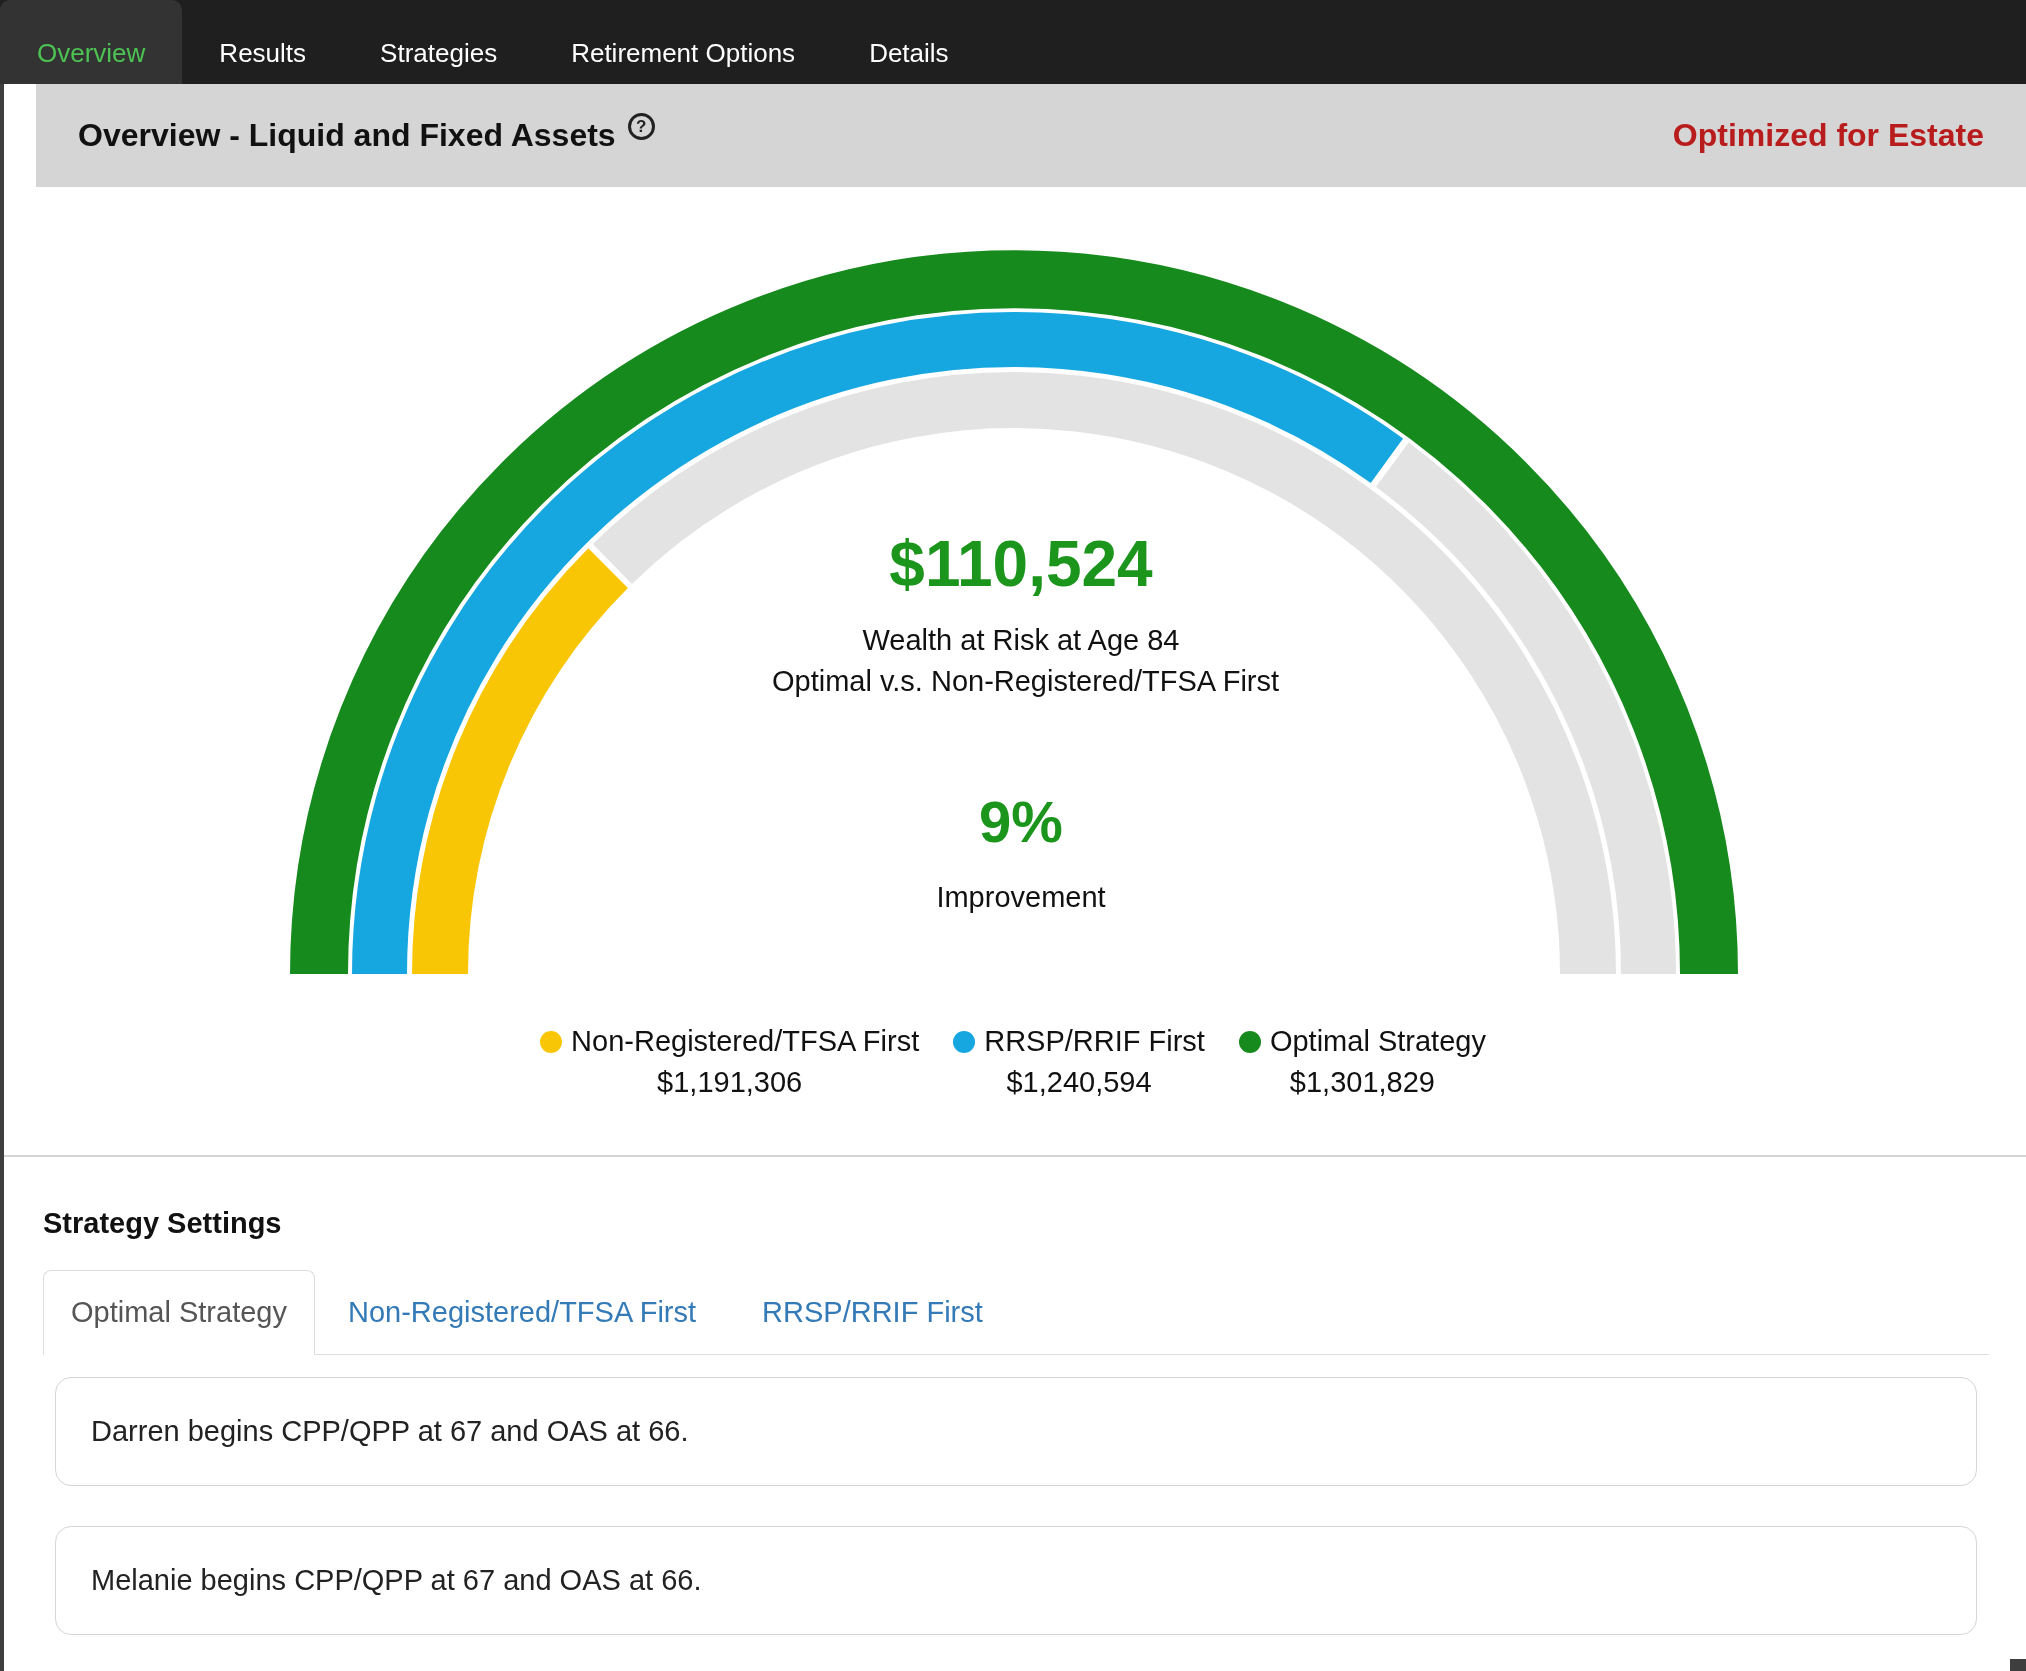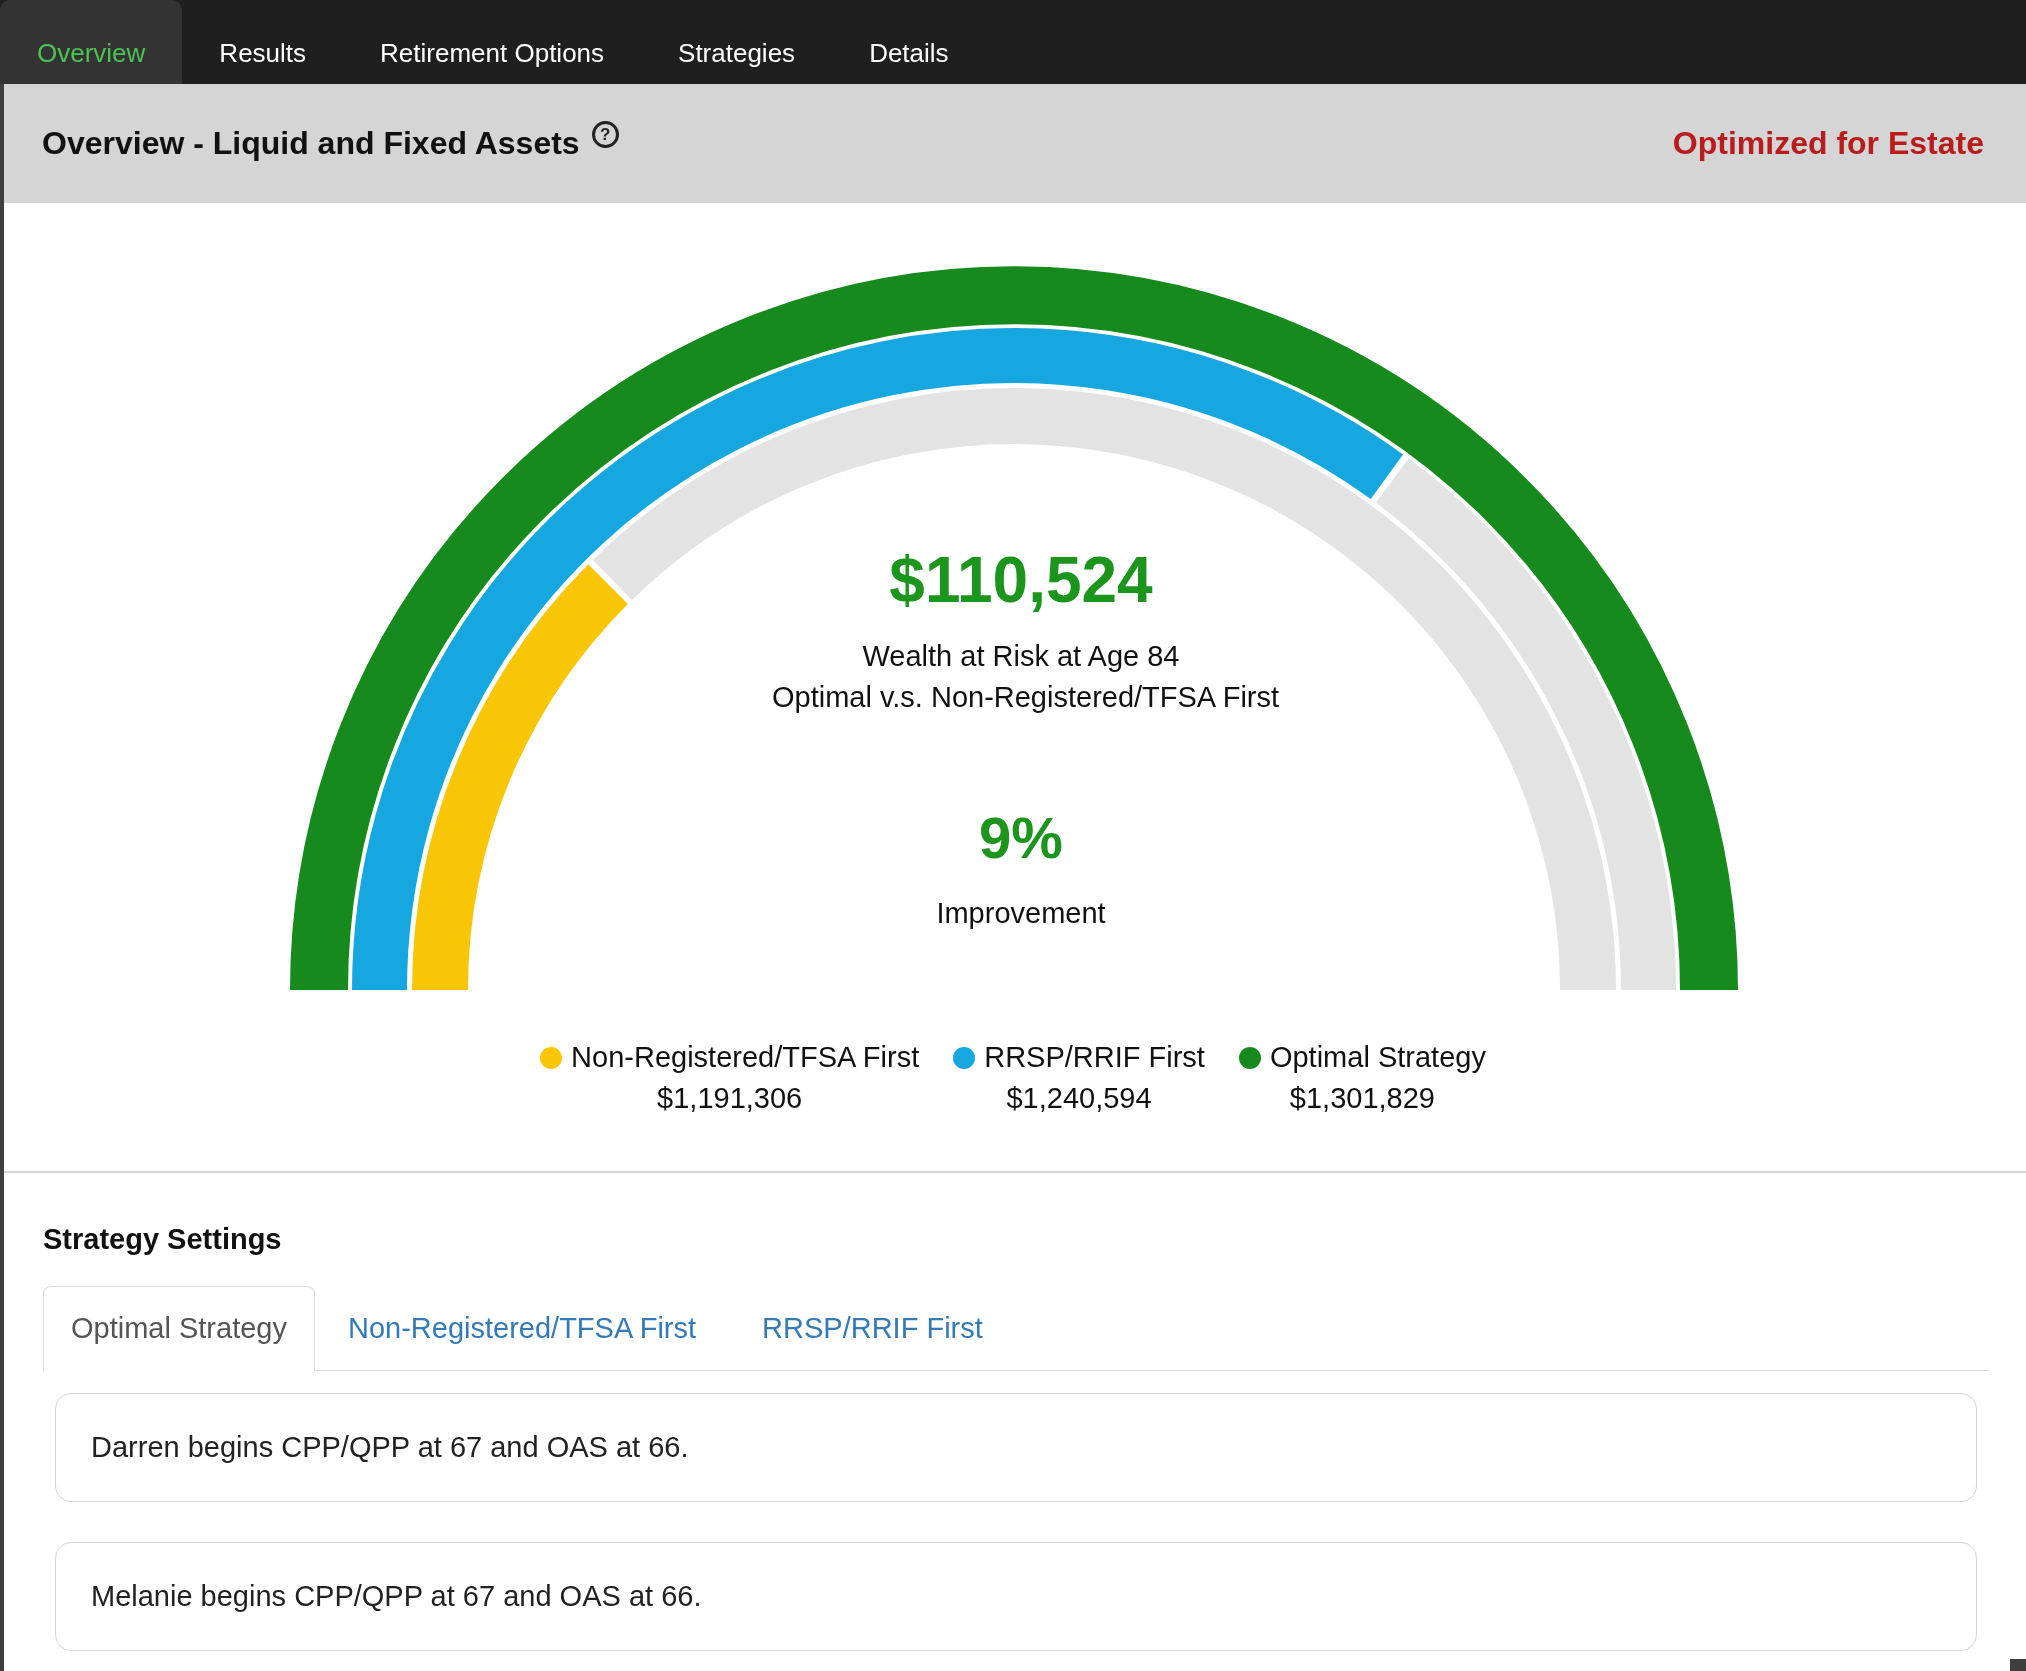--- a/index.html
+++ b/index.html
@@ -19,22 +19,22 @@
     padding:11px 37px; line-height:84px; font-size:26px; color:#ffffff;
     cursor:pointer; white-space:nowrap;
   }
   .topnav .tab.active {
     background:#333333; color:var(--nav-active-green,#4cc352);
     border-radius:10px 10px 0 0;
   }
 
   
   .pagehead {
-    height:119px; background:#d5d5d5; display:flex; align-items:center;
-    justify-content:space-between; padding:0 42px;
+    height:103px; background:#d5d5d5; display:flex; align-items:center;
+    justify-content:space-between; padding:0 42px;margin-left:36px;
   }
   .pagehead h1 { margin:0; font-size:32px; font-weight:bold; color:#111; display:flex; align-items:center; }
   .help-circle {
     display:inline-block; width:27px; height:27px; border:3px solid #222; border-radius:50%;
     font-size:17px; font-weight:bold; line-height:21px; text-align:center; color:#222;
     margin-left:12px; transform:translateY(-9px); cursor:pointer;
   }
   .pagehead .right-label { font-size:32px; font-weight:bold; color:#b91c1c;text-align:right; }
 
   
@@ -82,22 +82,22 @@
   
   .left-edge { position:absolute; left:0; top:84px; bottom:0; width:4px; background:#3e3e3e; z-index:60; }
   .corner-mark { position:absolute; right:0; bottom:0; width:16px; height:12px; background:#3e3e3e; z-index:60; }
 </style>
 </head>
 <body>
 
 <nav class="topnav" id="topnav">
     <div class="tab active">Overview</div>
     <div class="tab">Results</div>
+    <div class="tab">Strategies</div>
     <div class="tab">Retirement Options</div>
-    <div class="tab">Strategies</div>
     <div class="tab">Details</div>
   </nav>
 
 <header class="pagehead">
   <h1>
     <span>Overview - Liquid and Fixed Assets</span>
     <span class="help-circle">?</span>
   </h1>
   <div class="right-label">Optimized for Estate</div>
 </header>

